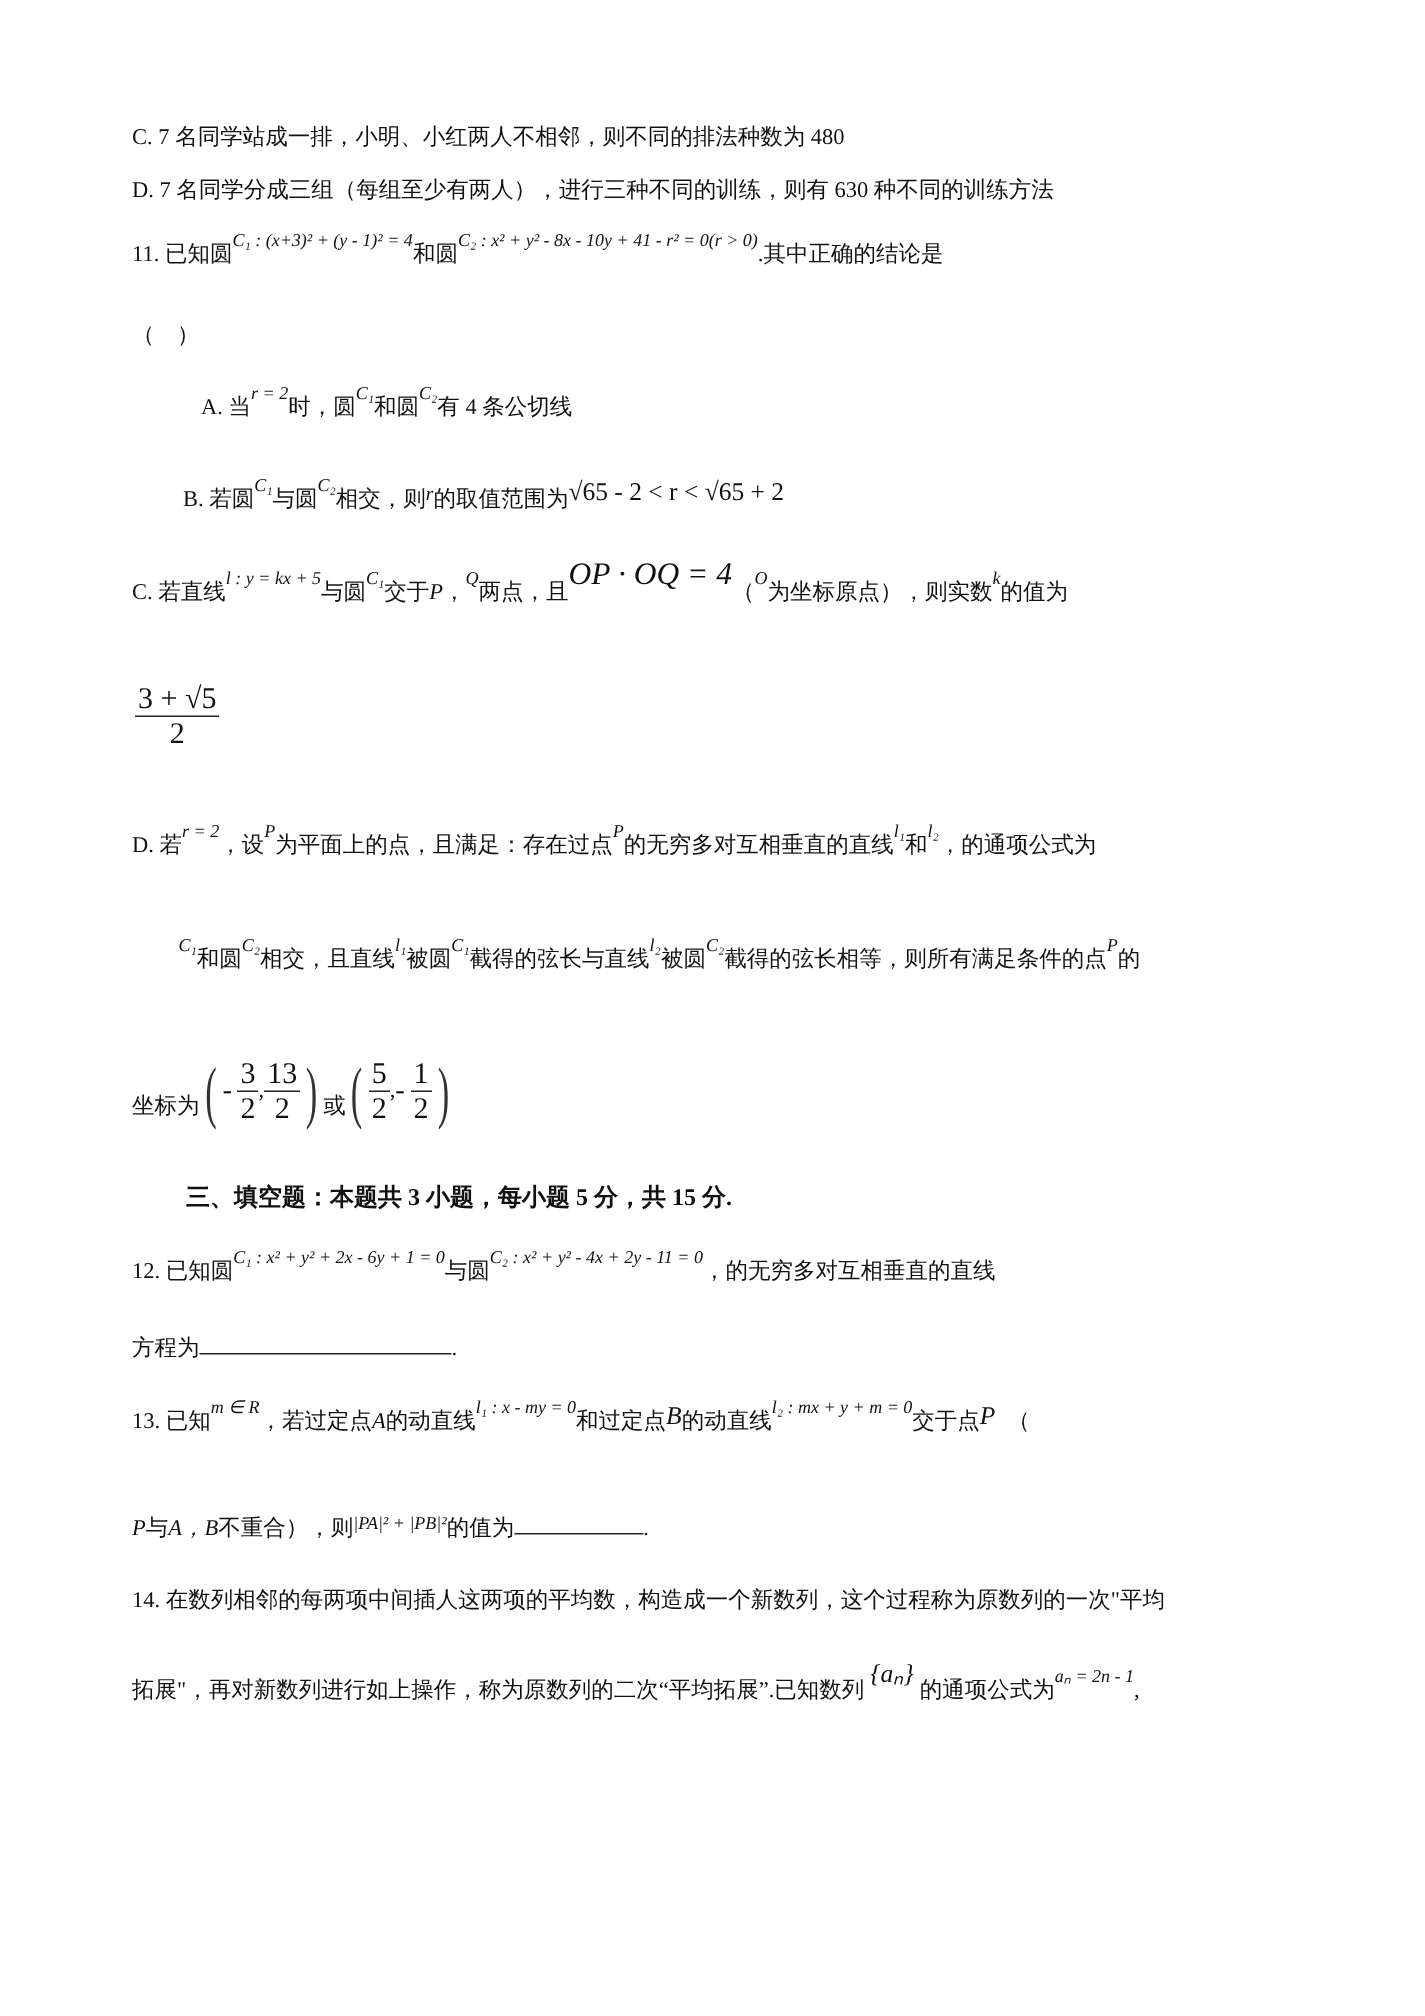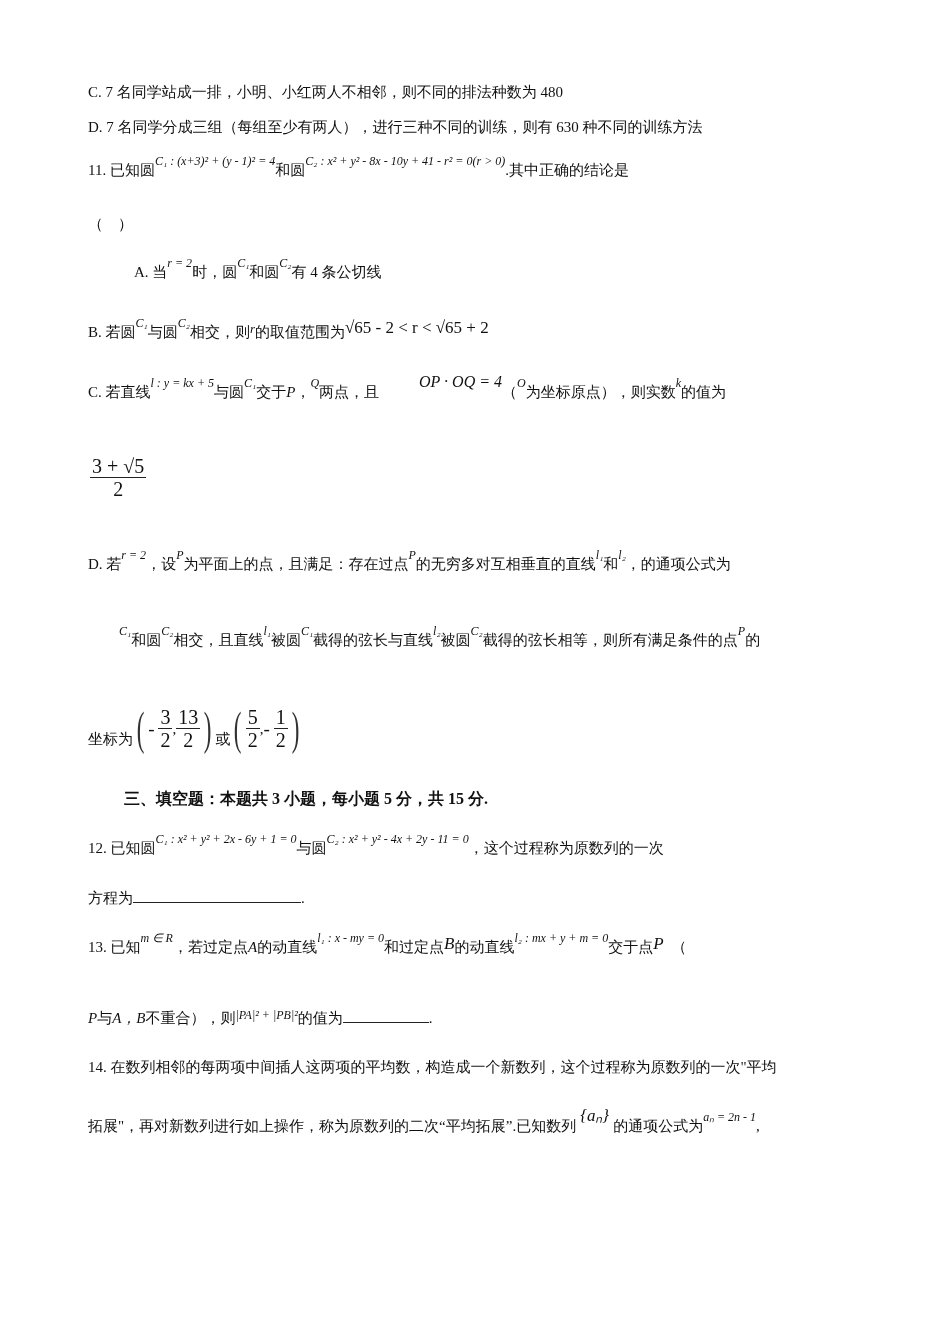--- a/index.html
+++ b/index.html
@@ -26,26 +26,26 @@
 
   <div class="line" style="top:160px;">
     <span>11. 已知圆</span><span class="m up">C₁ : (x+3)² + (y - 1)² = 4</span><span>和圆</span><span class="m up">C₂ : x² + y² - 8x - 10y + 41 - r² = 0(r &gt; 0)</span><span>.其中正确的结论是</span>
   </div>
   <div class="line" style="top:214px;">（　）</div>
 
   <div class="line" style="top:262px;margin-left:46px;">
     <span>A. 当</span><span class="m up">r = 2</span><span>时，圆</span><span class="m up">C₁</span><span>和圆</span><span class="m up">C₂</span><span>有 4 条公切线</span>
   </div>
 
-  <div class="line" style="top:322px;">
+  <div class="line" style="top:322px;margin-left:34px;">
     <span>B. 若圆</span><span class="m up">C₁</span><span>与圆</span><span class="m up">C₂</span><span>相交，则</span><span class="m" style="font-size:13px;position:relative;top:-4px;">r</span><span>的取值范围为</span><span class="mn up" style="font-size:17px;top:-4px;">√65 - 2 &lt; r &lt; √65 + 2</span>
   </div>
 
   <div class="line" style="top:382px;">
-    <span>C. 若直线</span><span class="m up">l : y = kx + 5</span><span>与圆</span><span class="m up">C₁</span><span>交于</span><span class="m" style="font-size:15px;">P</span><span>，</span><span class="m up">Q</span><span>两点，且</span><span class="m up" style="font-size:16px;margin-left:40px;">OP · OQ = 4</span><span>（</span><span class="m up">O</span><span>为坐标原点），则实数</span><span class="m up">k</span><span>的值为</span>
+    <span>C. 若直线</span><span class="m up">l : y = kx + 5</span><span>与圆</span><span class="m up">C₁</span><span>交于</span><span class="m" style="font-size:15px;">P</span><span>，</span><span class="m up">Q</span><span>两点，且</span><span class="m up" style="font-size:21px;">OP · OQ = 4</span><span>（</span><span class="m up">O</span><span>为坐标原点），则实数</span><span class="m up">k</span><span>的值为</span>
   </div>
   <div class="line" style="top:455px;left:90px;">
     <span class="frac">
       <span class="num">3 + √5</span>
       <span class="den">2</span>
     </span>
   </div>
 
   <div class="line" style="top:554px;">
     <span>D. 若</span><span class="m up">r = 2</span><span>，设</span><span class="m up">P</span><span>为平面上的点，且满足：存在过点</span><span class="m up">P</span><span>的无穷多对互相垂直的直线</span><span class="m up">l₁</span><span>和</span><span class="m up">l₂</span><span>，的通项公式为</span>
@@ -55,21 +55,21 @@
     <span class="m up">C₁</span><span>和圆</span><span class="m up">C₂</span><span>相交，且直线</span><span class="m up">l₁</span><span>被圆</span><span class="m up">C₁</span><span>截得的弦长与直线</span><span class="m up">l₂</span><span>被圆</span><span class="m up">C₂</span><span>截得的弦长相等，则所有满足条件的点</span><span class="m up">P</span><span>的</span>
   </div>
 
   <div class="line" style="top:702px;height:50px;line-height:50px;">
     <span style="vertical-align:middle;position:relative;top:10px;">坐标为</span><span class="paren">(</span><span class="mn" style="vertical-align:middle;">-</span>&nbsp;<span class="frac"><span class="num">3</span><span class="den">2</span></span><span style="vertical-align:middle;">,</span><span class="frac"><span class="num">13</span><span class="den">2</span></span><span class="paren">)</span><span style="vertical-align:middle;position:relative;top:10px;">或</span><span class="paren">(</span><span class="frac"><span class="num">5</span><span class="den">2</span></span><span style="vertical-align:middle;">,</span><span class="mn" style="vertical-align:middle;">-</span>&nbsp;<span class="frac"><span class="num">1</span><span class="den">2</span></span><span class="paren">)</span>
   </div>
 
   <div class="line bold" style="top:789px;">三、填空题：本题共 3 小题，每小题 5 分，共 15 分.</div>
 
   <div class="line" style="top:838px;">
-    <span>12. 已知圆</span><span class="m up">C₁ : x² + y² + 2x - 6y + 1 = 0</span><span>与圆</span><span class="m up">C₂ : x² + y² - 4x + 2y - 11 = 0</span><span>，这个过程称为原数列的一次</span>
+    <span>12. 已知圆</span><span class="m up">C₁ : x² + y² + 2x - 6y + 1 = 0</span><span>与圆</span><span class="m up">C₂ : x² + y² - 4x + 2y - 11 = 0</span><span>，的无穷多对互相垂直的直线</span>
   </div>
   <div class="line" style="top:888px;">
     <span>方程为</span><span class="blank" style="width:168px;"></span><span>.</span>
   </div>
 
   <div class="line" style="top:937px;">
     <span>13. 已知</span><span class="m up">m ∈ R</span><span>，若过定点</span><span class="m" style="font-size:15px;">A</span><span>的动直线</span><span class="m up">l₁ : x - my = 0</span><span>和过定点</span><span class="m" style="font-size:17px;position:relative;top:-3px;">B</span><span>的动直线</span><span class="m up">l₂ : mx + y + m = 0</span><span>交于点</span><span class="m" style="font-size:17px;position:relative;top:-3px;">P</span><span style="margin-left:8px;">（</span>
   </div>
   <div class="line" style="top:1008px;">
     <span class="m" style="font-size:15px;">P</span><span>与</span><span class="m" style="font-size:15px;">A，</span><span class="m" style="font-size:15px;">B</span><span>不重合），则</span><span class="m up" style="top:-4px;">|PA|² + |PB|²</span><span>的值为</span><span class="blank" style="width:86px;"></span><span>.</span>

